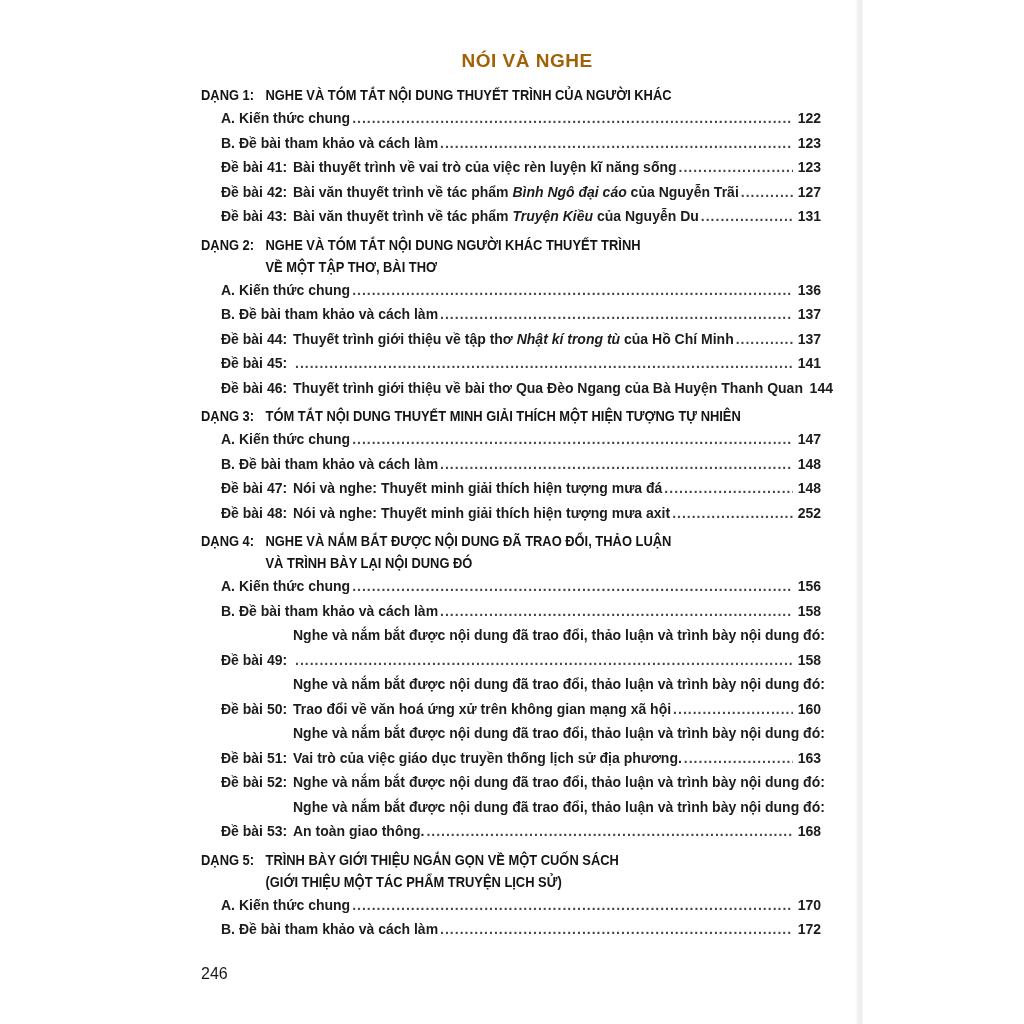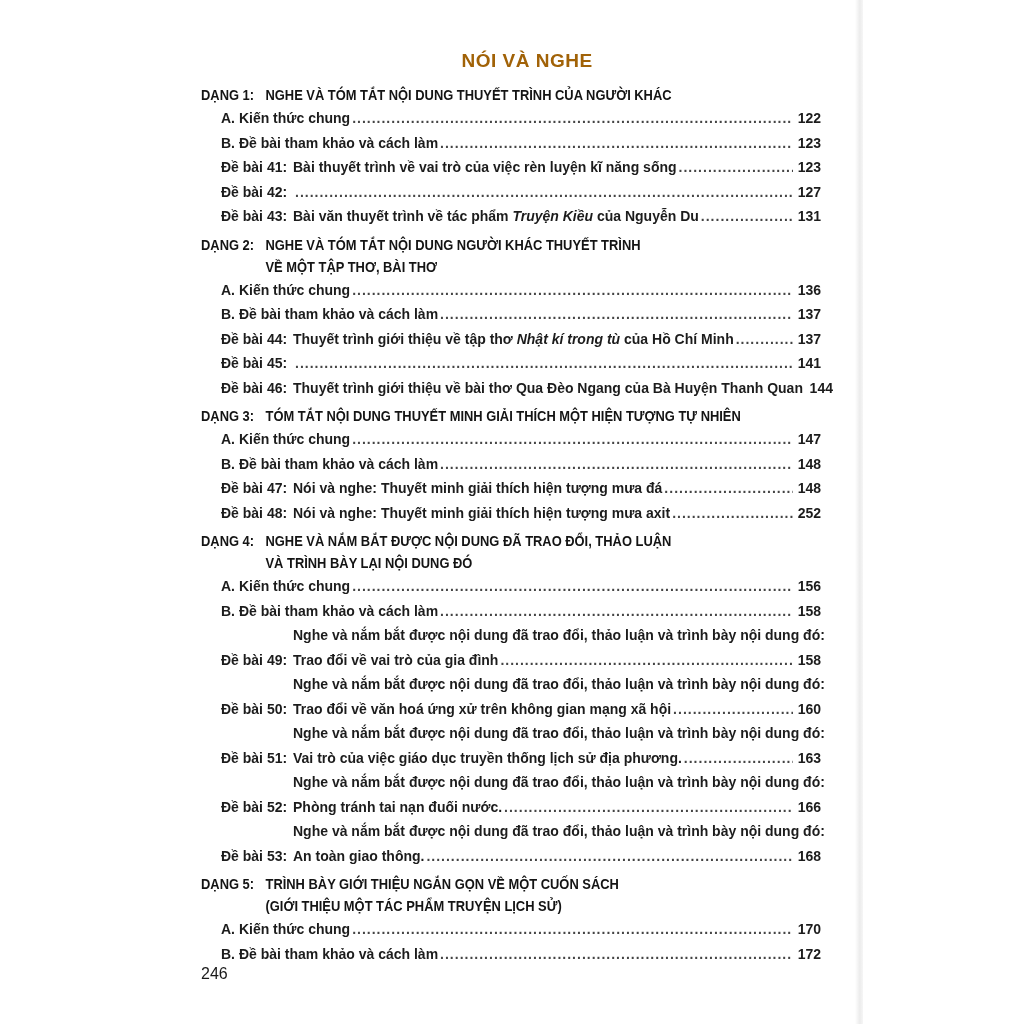--- a/index.html
+++ b/index.html
@@ -163,20 +163,21 @@
               <span class="txt">Bài thuyết trình về vai trò của việc rèn luyện kĩ năng sống</span>
               <span class="dots"></span>
               <span class="pg">123</span>
             </div>
           </div>
         </div>
         <div class="entry">
           <span class="lbl">Đề bài 42:</span>
           <div class="body">
             <div class="row">
+              <span class="txt">Bài văn thuyết trình về tác phẩm <em>Bình Ngô đại cáo</em> của Nguyễn Trãi</span>
               <span class="dots"></span>
               <span class="pg">127</span>
             </div>
           </div>
         </div>
         <div class="entry">
           <span class="lbl">Đề bài 43:</span>
           <div class="body">
             <div class="row">
               <span class="txt">Bài văn thuyết trình về tác phẩm <em>Truyện Kiều</em> của Nguyễn Du</span>
@@ -314,21 +315,20 @@
             </div>
           </div>
         </div>
         <div class="entry">
           <span class="lbl">Đề bài 49:</span>
           <div class="body">
             <div class="row">
               <span class="txt">Nghe và nắm bắt được nội dung đã trao đổi, thảo luận và trình bày nội dung đó:</span>
             </div>
             <div class="row">
-              <span class="txt">Trao đổi về vai trò của gia đình</span>
               <span class="dots"></span>
               <span class="pg">158</span>
             </div>
           </div>
         </div>
         <div class="entry">
           <span class="lbl">Đề bài 50:</span>
           <div class="body">
             <div class="row">
               <span class="txt">Nghe và nắm bắt được nội dung đã trao đổi, thảo luận và trình bày nội dung đó:</span>
@@ -351,25 +351,20 @@
               <span class="dots"></span>
               <span class="pg">163</span>
             </div>
           </div>
         </div>
         <div class="entry">
           <span class="lbl">Đề bài 52:</span>
           <div class="body">
             <div class="row">
               <span class="txt">Nghe và nắm bắt được nội dung đã trao đổi, thảo luận và trình bày nội dung đó:</span>
-            </div>
-            <div class="row">
-              <span class="txt">Phòng tránh tai nạn đuối nước.</span>
-              <span class="dots"></span>
-              <span class="pg">166</span>
             </div>
           </div>
         </div>
         <div class="entry">
           <span class="lbl">Đề bài 53:</span>
           <div class="body">
             <div class="row">
               <span class="txt">Nghe và nắm bắt được nội dung đã trao đổi, thảo luận và trình bày nội dung đó:</span>
             </div>
             <div class="row">

